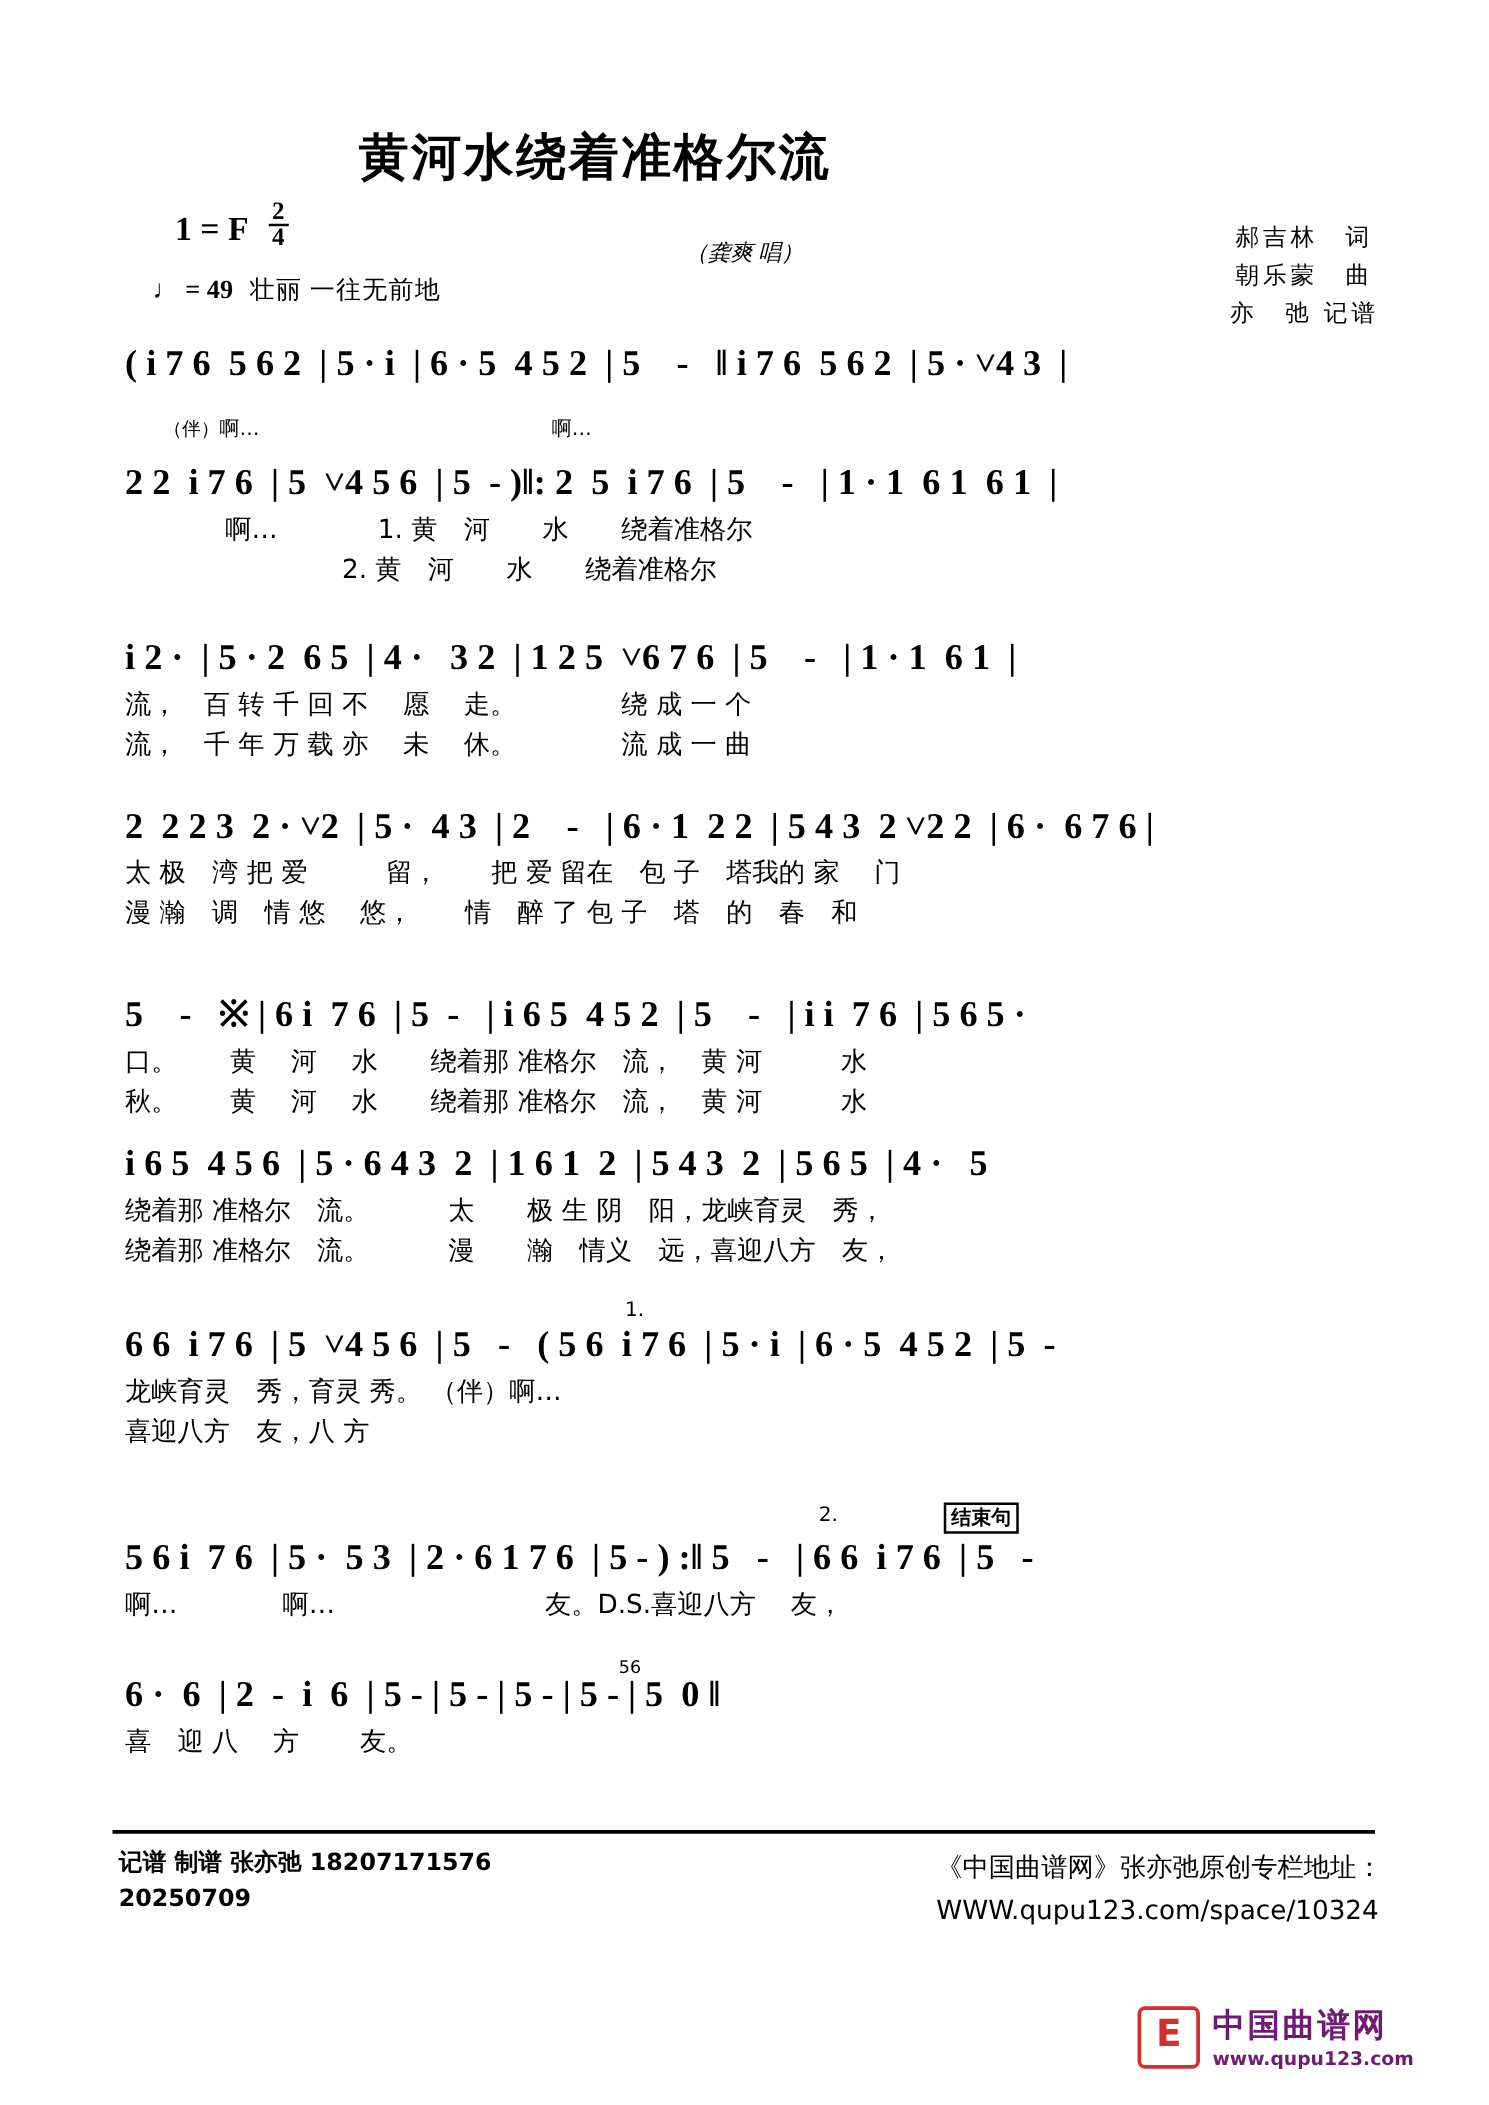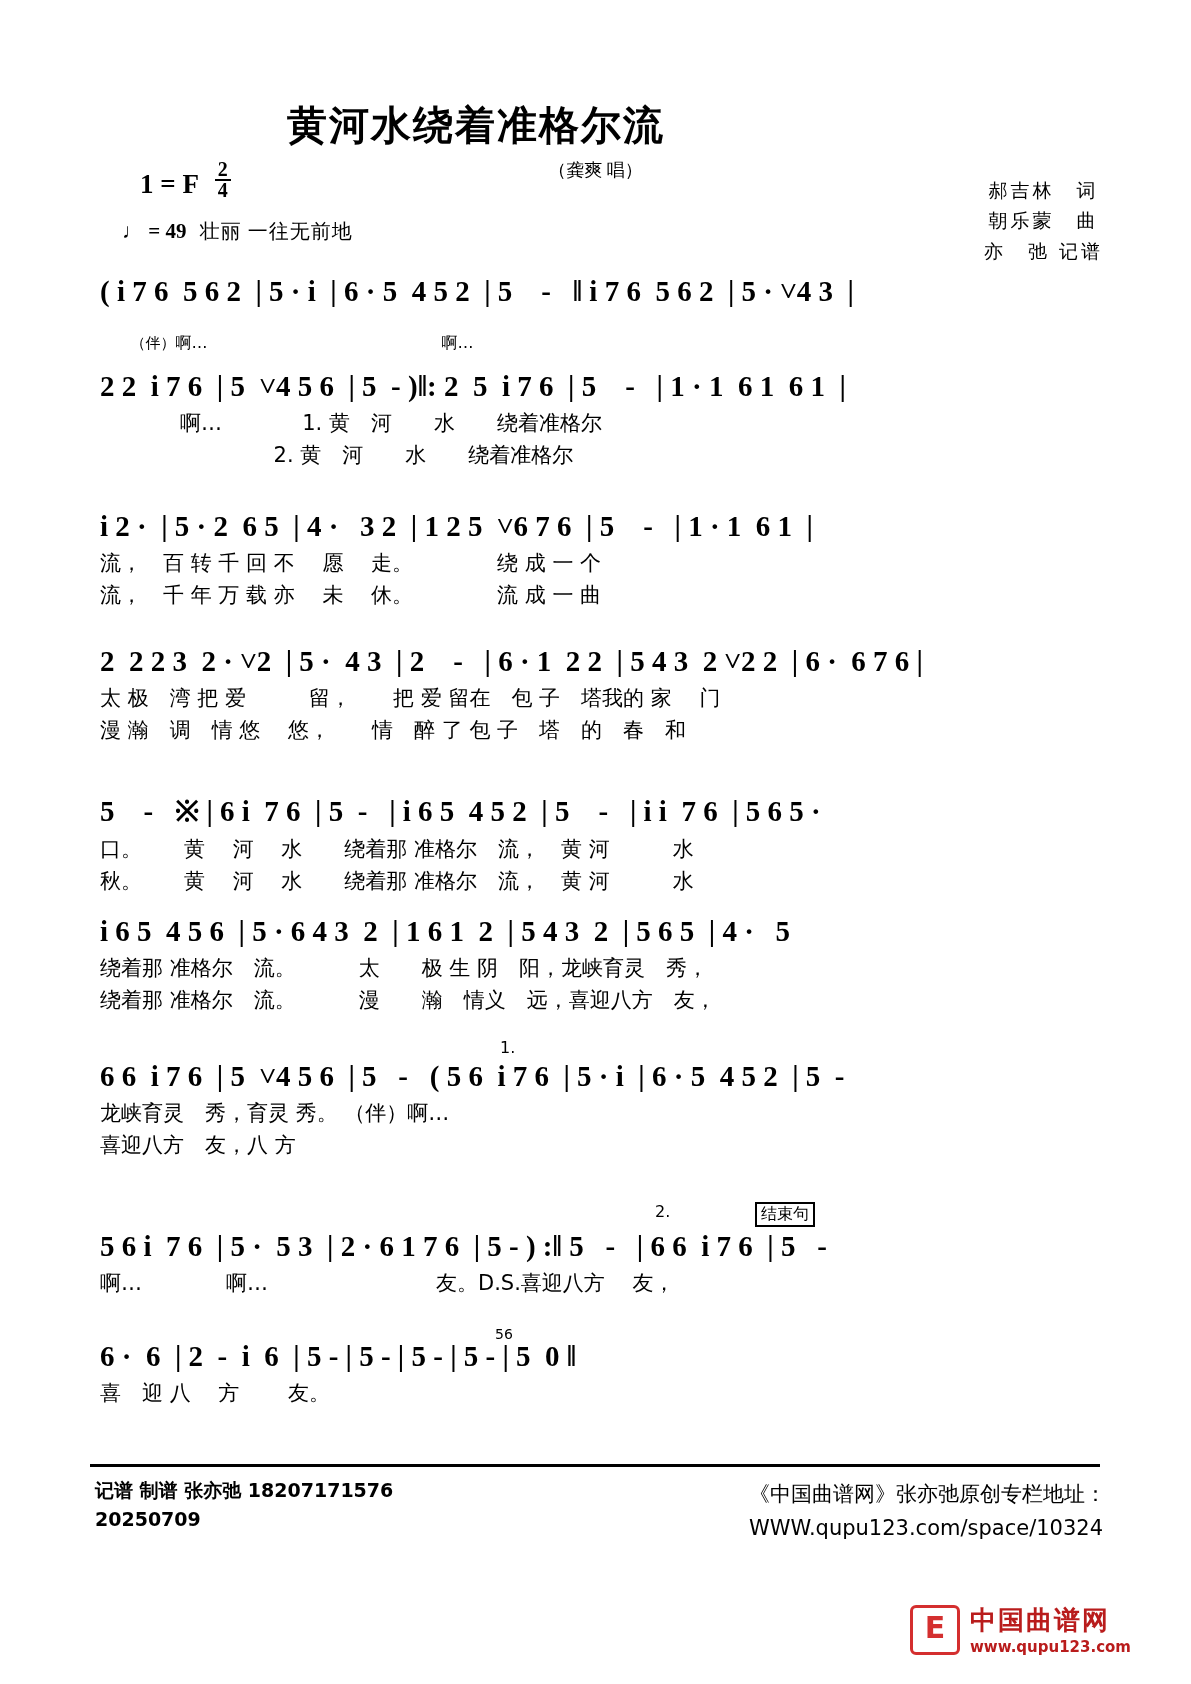--- a/index.html
+++ b/index.html
@@ -11,22 +11,23 @@
     position:relative;
     overflow:hidden;
   }
   .sheet{position:absolute;inset:0;}
   .title{
     position:absolute;top:98px;left:0;width:952px;text-align:center;
     font-size:40px;font-weight:bold;letter-spacing:2px;
     font-family:"DejaVu Sans", sans-serif;
   }
   .singer{
-    position:absolute;top:158px;left:0;width:1191px;text-align:center;
+    position:absolute;top:190px;left:0;width:1191px;text-align:center;
     font-size:18px;
+    font-style:italic;
   }
   .keysig{
     position:absolute;top:160px;left:140px;font-size:27px;font-weight:bold;
     font-family:"Liberation Serif", serif;
   }
   .meter{display:inline-block;vertical-align:-4px;margin-left:10px;text-align:center;line-height:0.95;font-size:20px;font-weight:bold;}
   .meter .num{display:block;border-bottom:2px solid #000;padding:0 3px;}
   .meter .den{display:block;padding:0 3px;}
   .tempo{
     position:absolute;top:218px;left:122px;font-size:21px;font-weight:bold;
@@ -69,21 +70,21 @@
     position:absolute;left:90px;top:1464px;width:1010px;height:3px;background:#000;
   }
   .watermark{
     position:absolute;right:60px;bottom:28px;display:flex;align-items:center;gap:10px;
   }
   .wm-logo{
     width:44px;height:44px;border:3px solid #d42f2f;border-radius:6px;
     color:#d42f2f;font-weight:bold;font-size:30px;line-height:40px;text-align:center;
     font-family:"DejaVu Sans",sans-serif;
   }
-  .wm-text{color:#b91c1c;font-family:"DejaVu Sans",sans-serif;font-weight:bold;}
+  .wm-text{color:#701a75;font-family:"DejaVu Sans",sans-serif;font-weight:bold;}
   .wm-text .big{display:block;font-size:26px;letter-spacing:2px;}
   .wm-text .small{display:block;font-size:15px;letter-spacing:0px;}
 </style>
 </head>
 <body>
 
 <div class="sheet">
 
   <div class="title">黄河水绕着准格尔流</div>
   <div class="singer">（龚爽 唱）</div>
@@ -147,21 +148,21 @@
 
   <div class="system" style="top:1060px;left:100px;">
     <div class="marker" style="position:absolute;top:-22px;left:400px;">1.</div>
     <div class="notes">6 6  i 7 6  | 5  ˅4 5 6  | 5   -   ( 5 6  i 7 6  | 5 · i  | 6 · 5  4 5 2  | 5  -</div>
     <div class="lyric" style="margin-top:6px;">龙峡育灵　秀，育灵 秀。 （伴）啊…</div>
     <div class="lyric" style="margin-top:4px;">喜迎八方　友，八 方</div>
   </div>
 
   <div class="system" style="top:1230px;left:100px;">
     <div class="marker" style="position:absolute;top:-28px;left:555px;">2.</div>
-    <div class="marker" style="position:absolute;top:-28px;left:655px;font-weight:normal;border:2px solid #000;padding:0 4px;">结束句</div>
+    <div class="marker" style="position:absolute;top:-28px;left:655px;font-weight:bold;border:2px solid #000;padding:0 4px;">结束句</div>
     <div class="notes">5 6 i  7 6  | 5 ·  5 3  | 2 · 6 1 7 6  | 5 - ) :‖ 5   -   | 6 6  i 7 6  | 5   -</div>
     <div class="lyric" style="margin-top:6px;">啊…　　　　啊…　　　　　　　　友。D.S.喜迎八方　 友，</div>
   </div>
 
   <div class="system" style="top:1340px;left:100px;">
     <div class="marker" style="position:absolute;top:-14px;left:395px;font-size:14px;">56</div>
     <div class="notes">6 ·  6  | 2  -  i  6  | 5 - | 5 - | 5 - | 5 - | 5  0 ‖</div>
     <div class="lyric" style="margin-top:6px;">喜　迎 八　 方　　 友。</div>
   </div>
 

